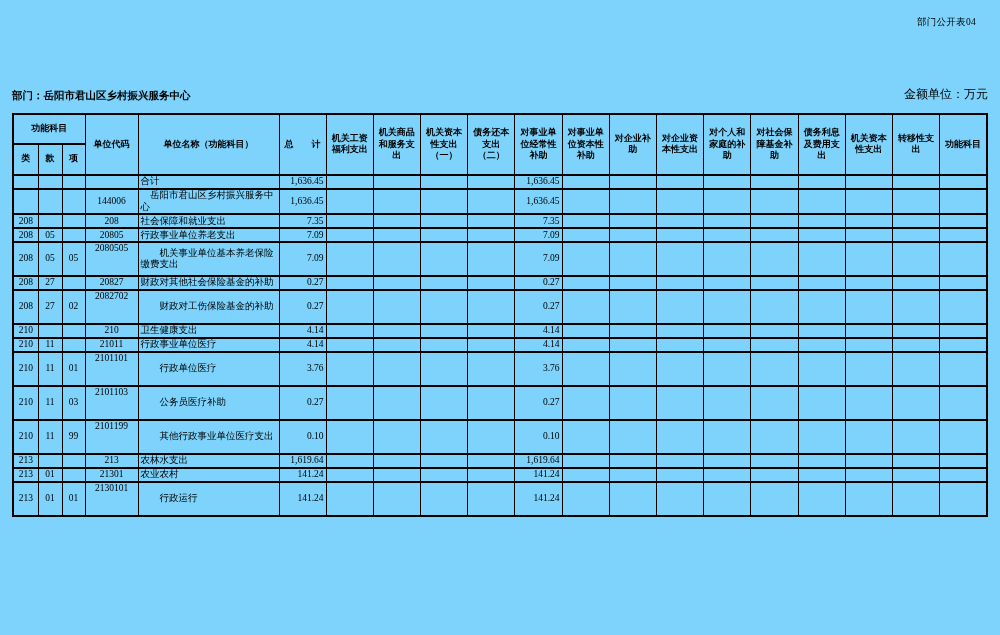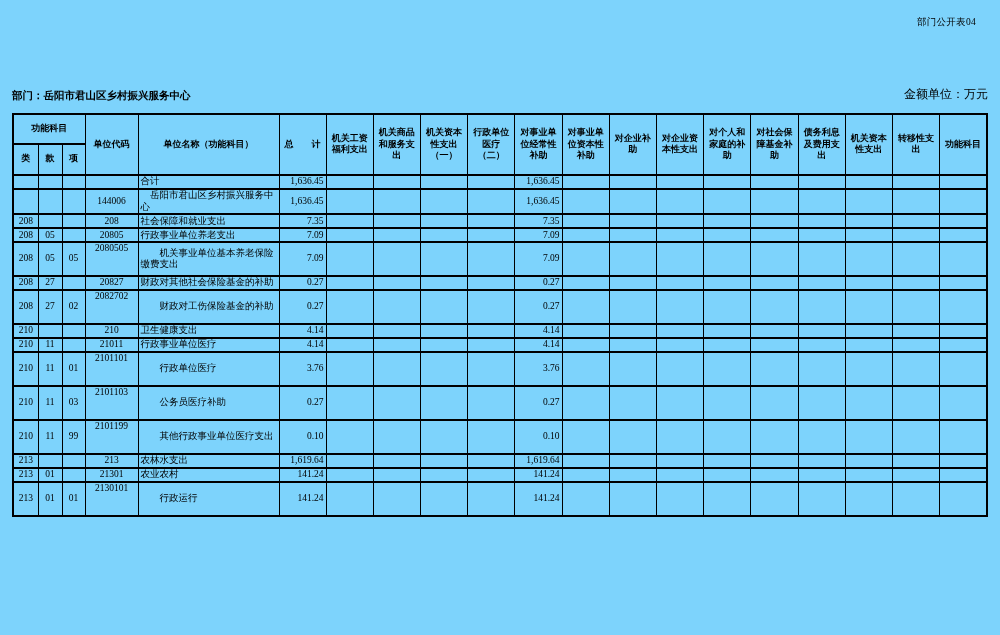--- a/index.html
+++ b/index.html
@@ -116,21 +116,21 @@
     </colgroup>
     <thead>
       <tr class="header-row-1">
           <th colspan="3">功能科目</th>
           <th rowspan="2">单位代码</th>
           <th rowspan="2">单位名称（功能科目）</th>
           <th rowspan="2">总　　计</th>
           <th rowspan="2">机关工资福利支出</th>
           <th rowspan="2">机关商品和服务支出</th>
           <th rowspan="2">机关资本性支出（一）</th>
-          <th rowspan="2">行政单位医疗（二）</th>
+          <th rowspan="2">债务还本支出（二）</th>
           <th rowspan="2">对事业单位经常性补助</th>
           <th rowspan="2">对事业单位资本性补助</th>
           <th rowspan="2">对企业补助</th>
           <th rowspan="2">对企业资本性支出</th>
           <th rowspan="2">对个人和家庭的补助</th>
           <th rowspan="2">对社会保障基金补助</th>
           <th rowspan="2">债务利息及费用支出</th>
           <th rowspan="2">机关资本性支出</th>
           <th rowspan="2">转移性支出</th>
           <th rowspan="2">功能科目</th>

